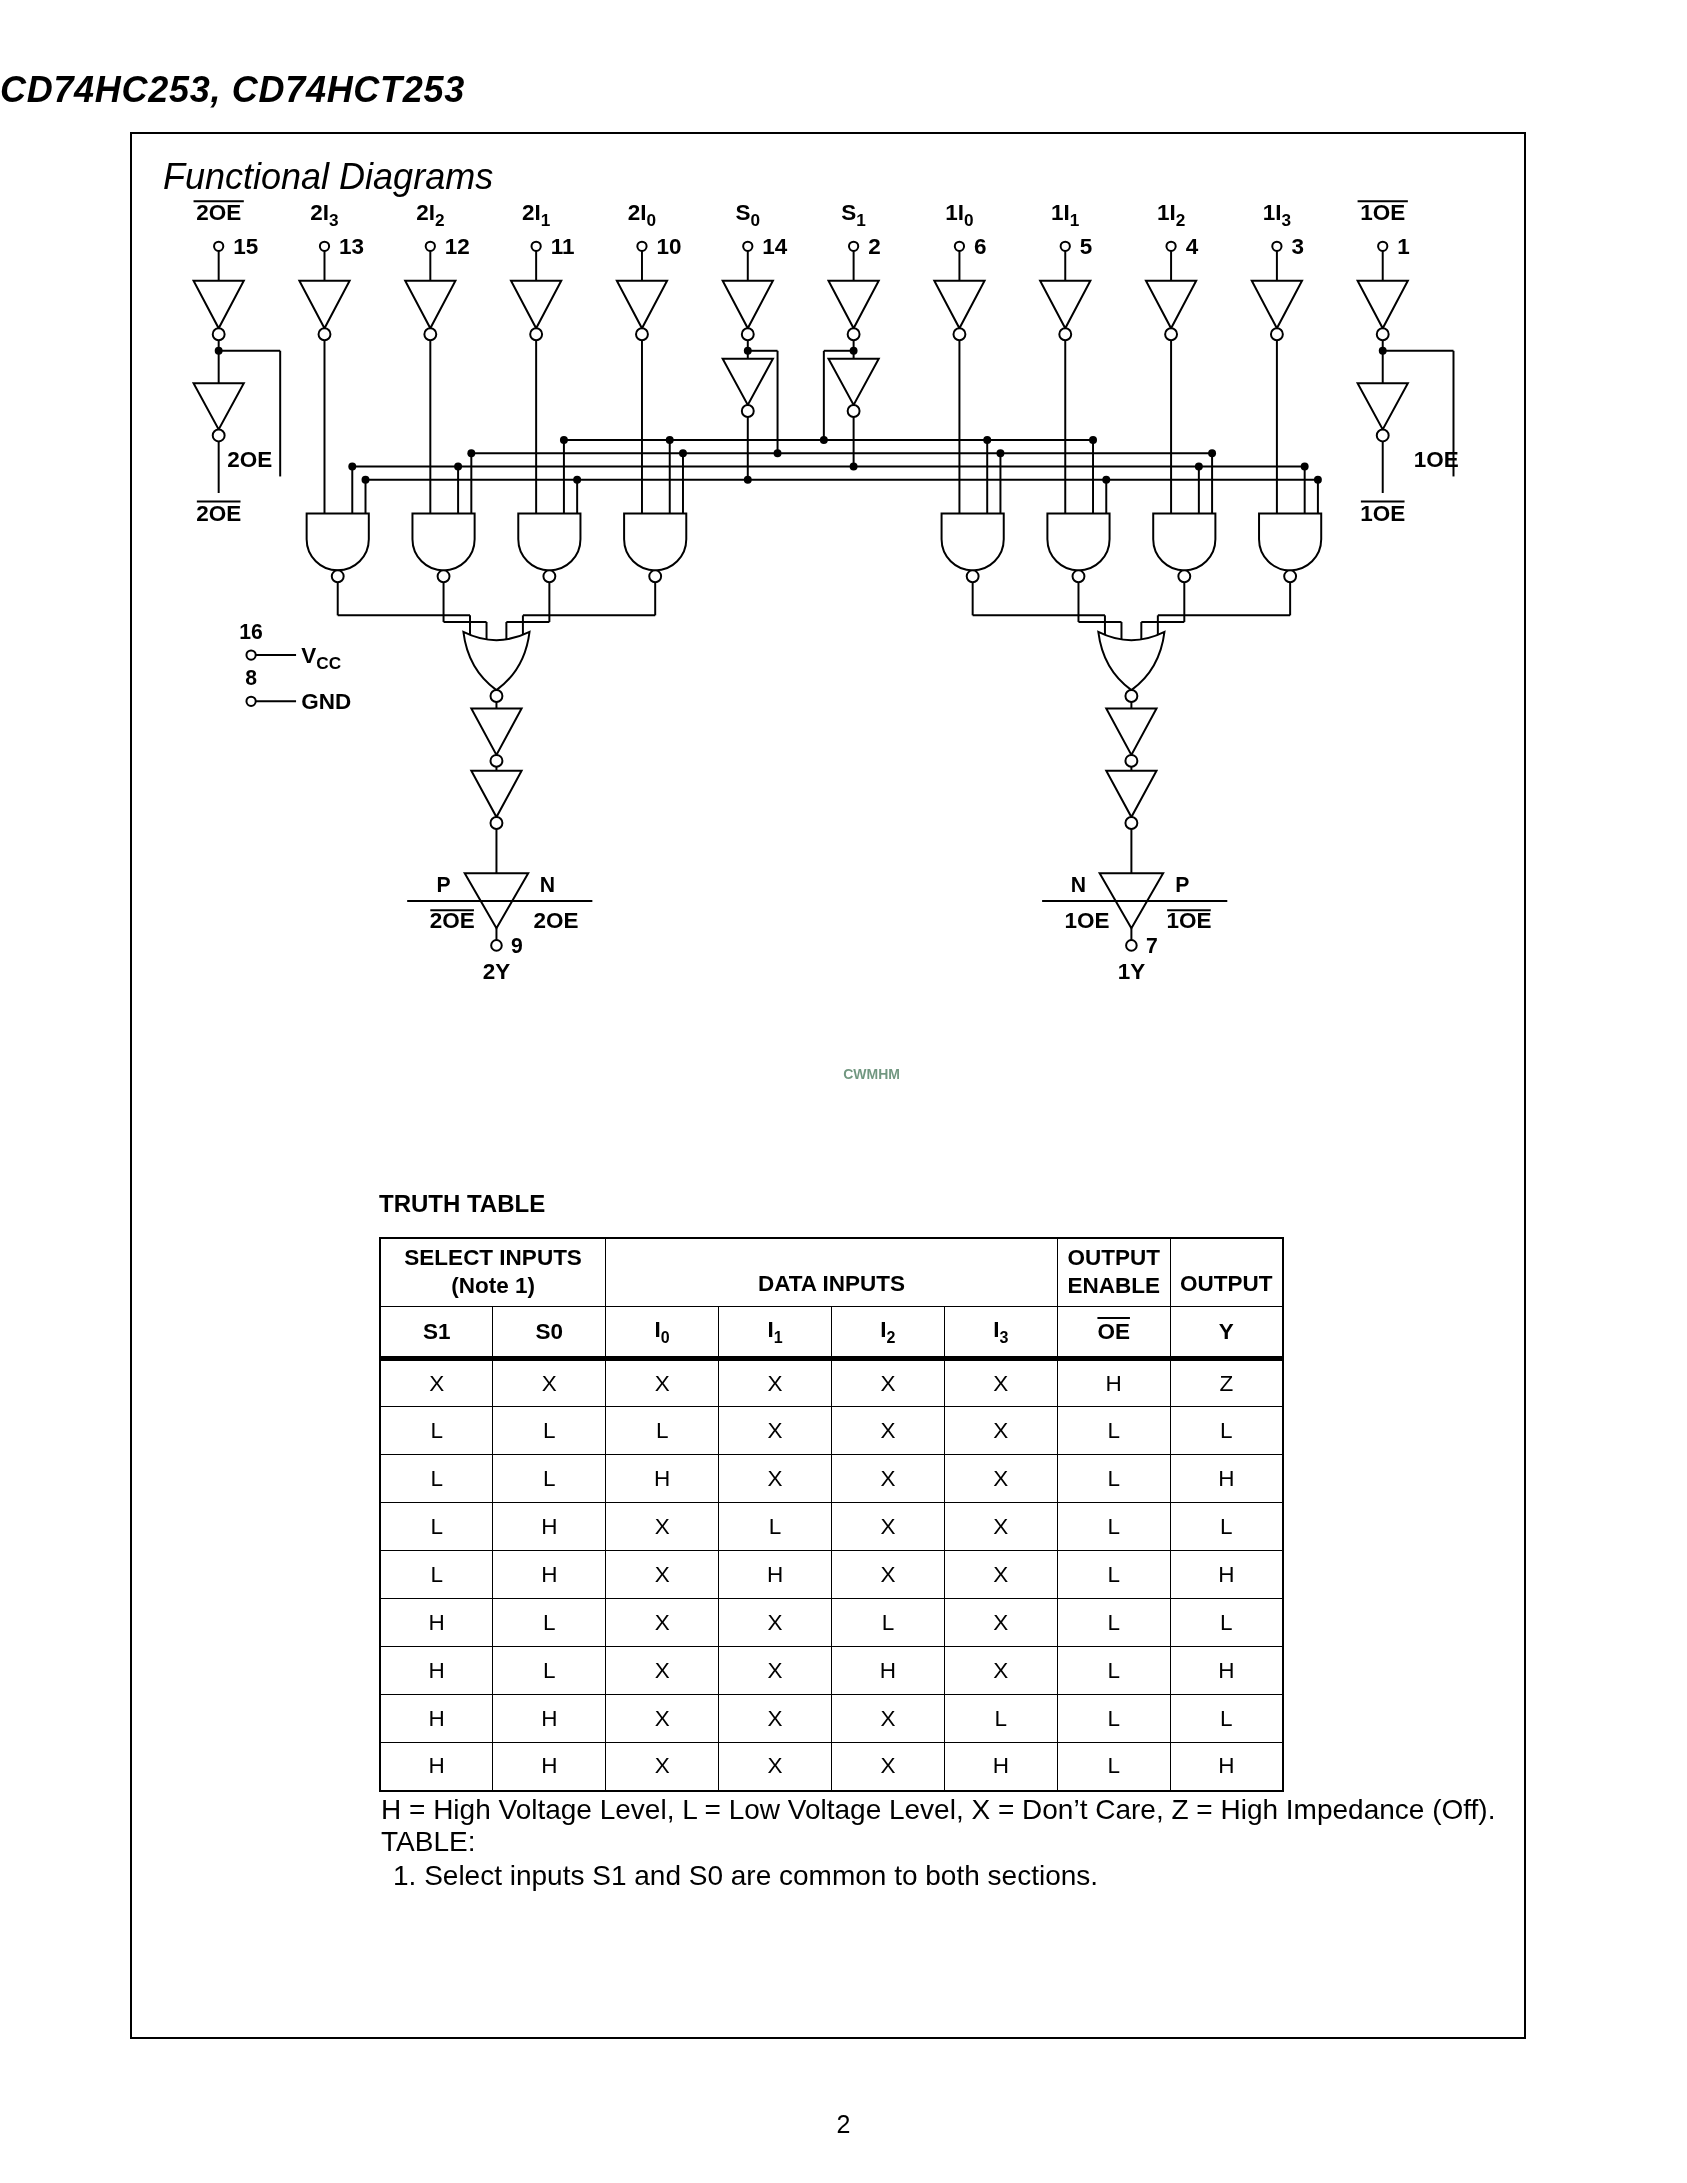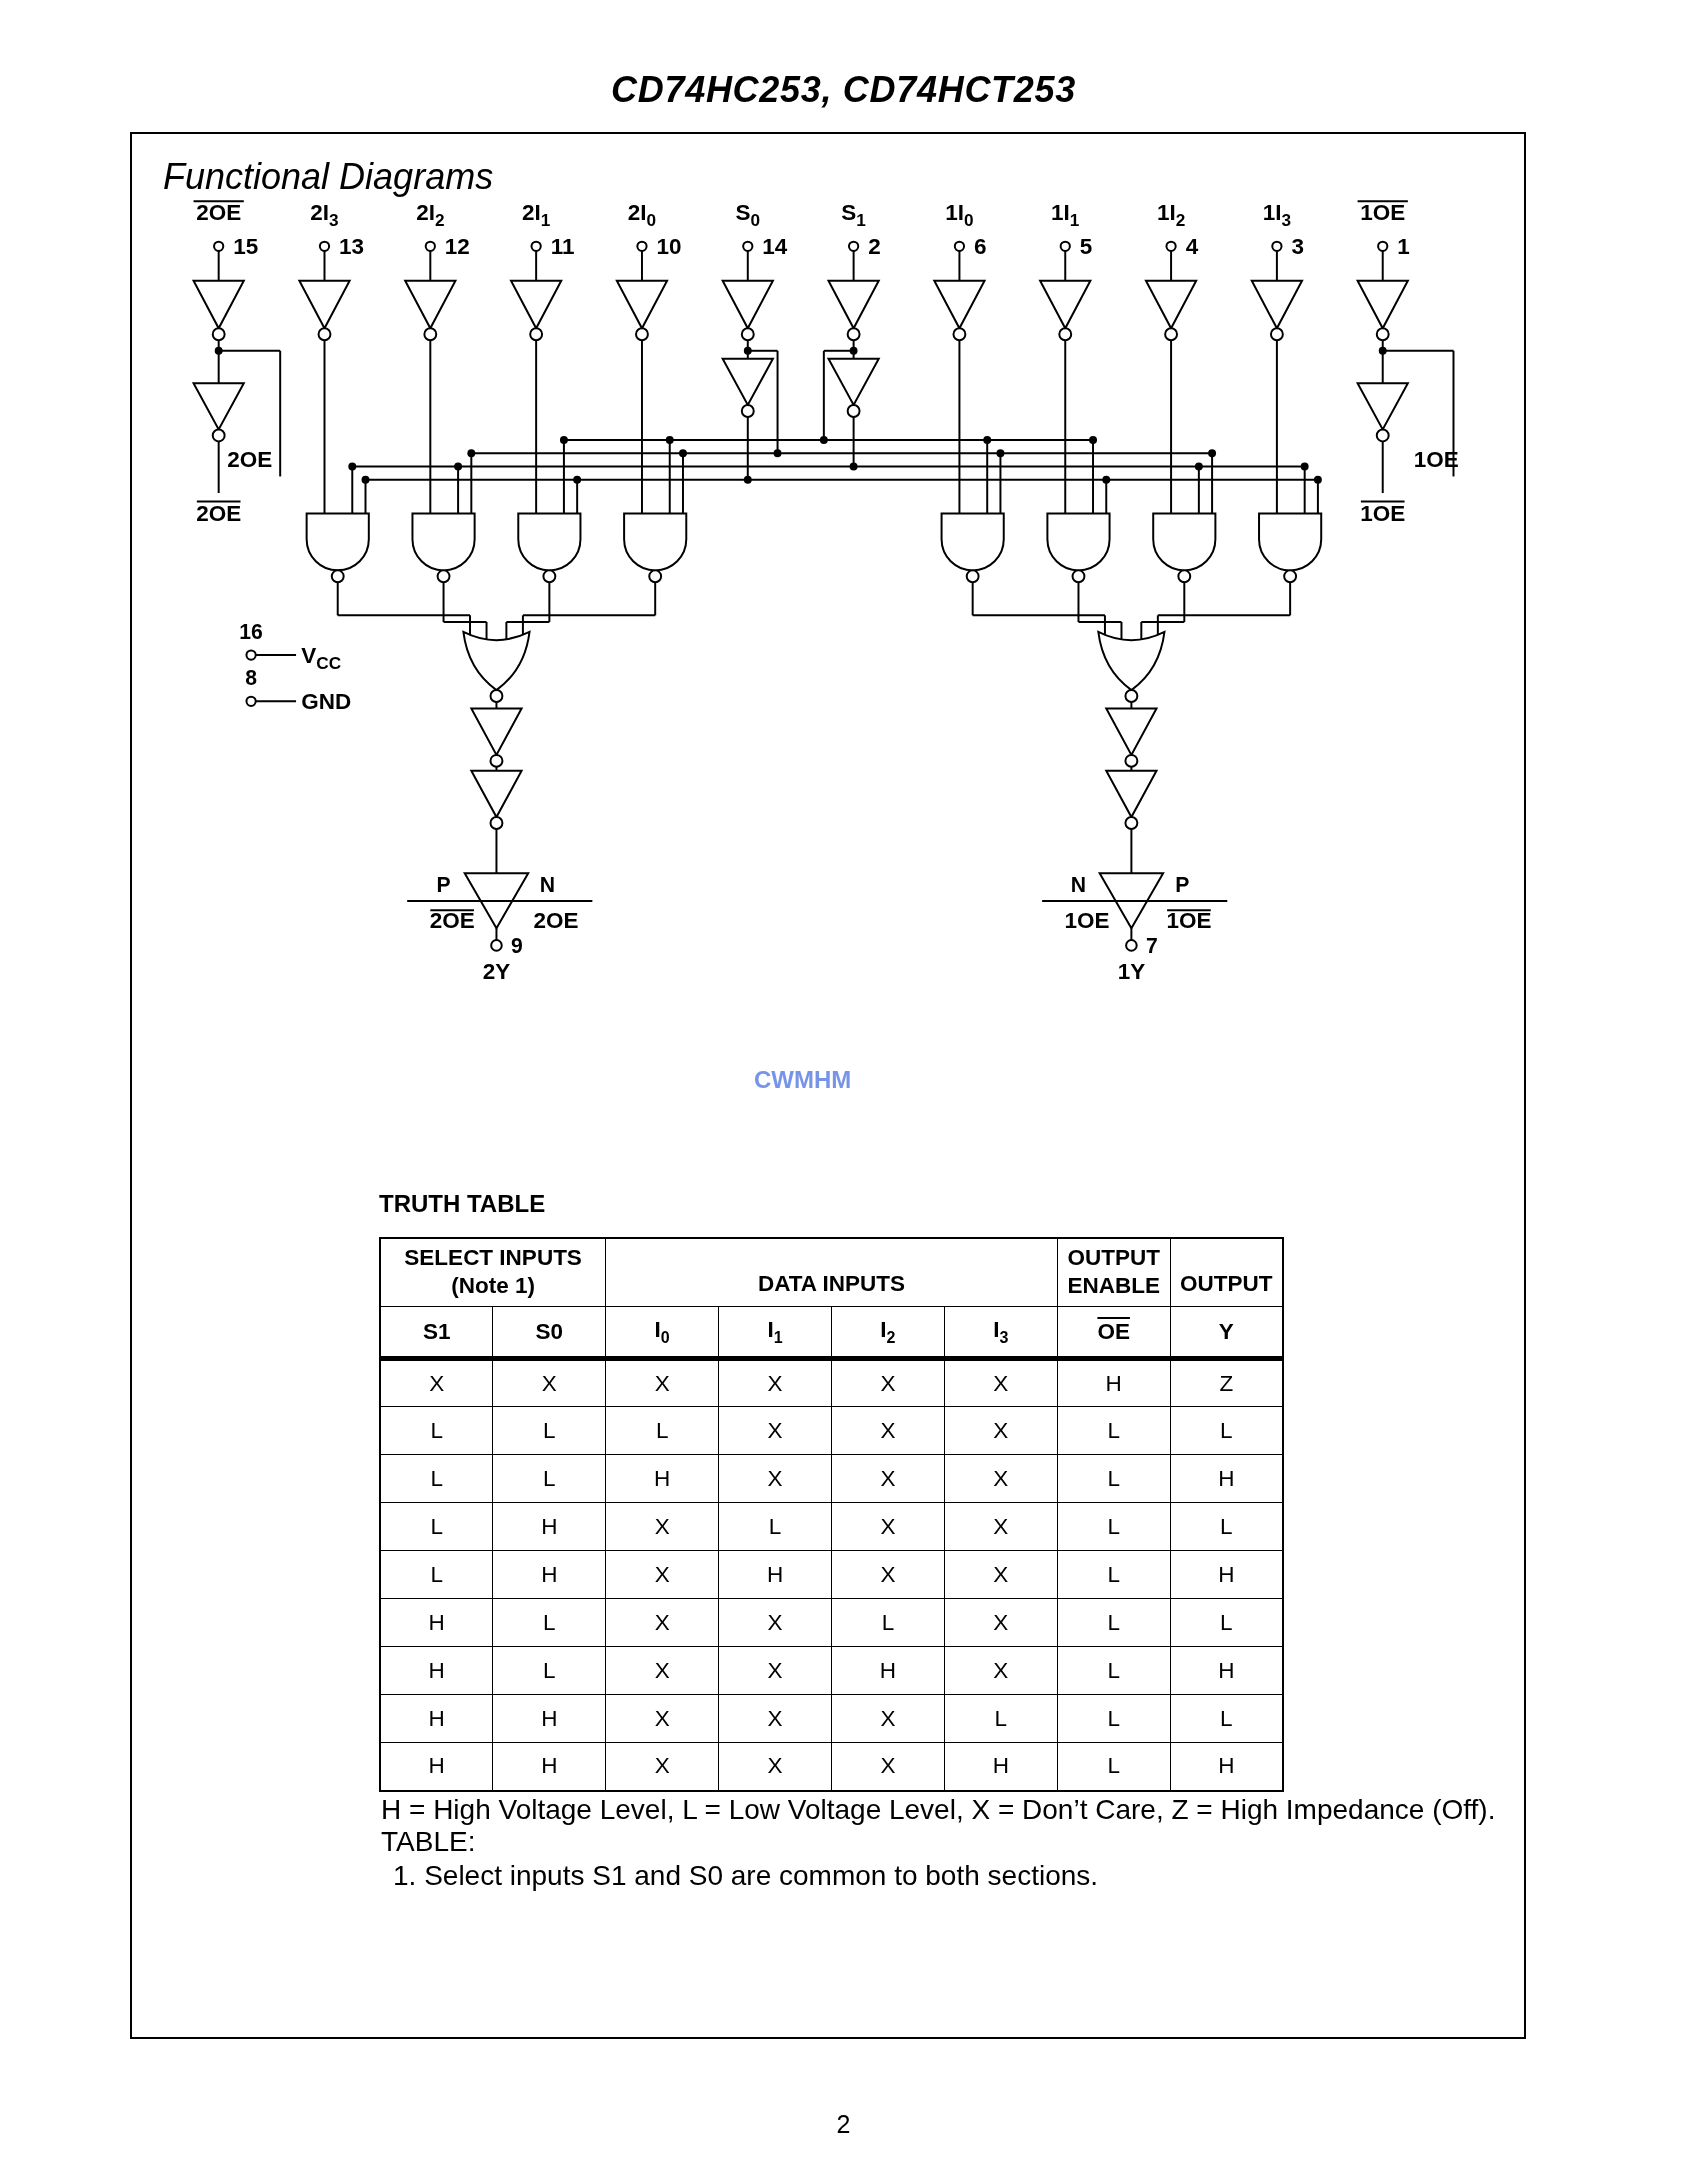--- a/index.html
+++ b/index.html
@@ -1,29 +1,29 @@
 <!DOCTYPE html>
 <html style="font-size:10.6px"><head>
 <meta charset="utf-8">
 <style>
   *{margin:0;padding:0;box-sizing:border-box}
   html,body{background:#fff}
   body{width:1687px;height:2183px;position:relative;font-family:"Liberation Sans",sans-serif;color:#000}
-  .header-title{position:absolute;top:69px;left:0;width:100%;text-align:center;font-size:36px;font-weight:bold;font-style:italic;letter-spacing:0.7px}
+  .header-title{position:absolute;top:69px;left:0;width:100%;text-align:left;font-size:36px;font-weight:bold;font-style:italic;letter-spacing:0.7px}
   .frame{position:absolute;left:130px;top:132px;width:1396px;height:1907px;border:2.6px solid #000;background:#fff}
   .section-title{position:absolute;left:163px;top:156px;font-size:36px;font-weight:normal;font-style:italic}
   svg.diagram{position:absolute;left:136px;top:192px}
   .w{stroke:#000;stroke-width:3;fill:none}
   .s{stroke:#000;stroke-width:3;fill:#fff}
   .d{fill:#000;stroke:none}
   .ov{stroke:#000;stroke-width:3}
   .t{font-family:"Liberation Sans",sans-serif;font-weight:bold;font-size:34px;fill:#000}
   .t2{font-size:32px}
   .sb{font-size:26px}
-  .watermark{position:absolute;left:754px;top:1066px;width:146px;text-align:left;font-size:24px;font-weight:bold;color:#1d4ed8;opacity:.6}
+  .watermark{position:absolute;left:754px;top:1066px;width:146px;text-align:right;font-size:14px;font-weight:bold;color:#14532d;opacity:.6}
   .tt-wrap{position:absolute;left:379px;top:1190px;width:905px}
   .tt-title{font-weight:bold;font-size:24px;margin-bottom:18.5px}
   table.truth{width:100%;border-collapse:collapse;border:2.6px solid #000;table-layout:fixed;background:#fff}
   .truth th,.truth td{border:1.3px solid #000;text-align:center;font-size:22.5px}
   .truth th{font-weight:bold}
   .truth td{font-weight:normal;height:48px}
   .truth tr.grp th{height:69px;vertical-align:middle;line-height:1.25}
   .truth tr.grp th.vb{vertical-align:bottom;padding-bottom:8px}
   .truth tr.sub th{height:52px;border-bottom:5.3px solid #000}
   .ovl{text-decoration:overline}

